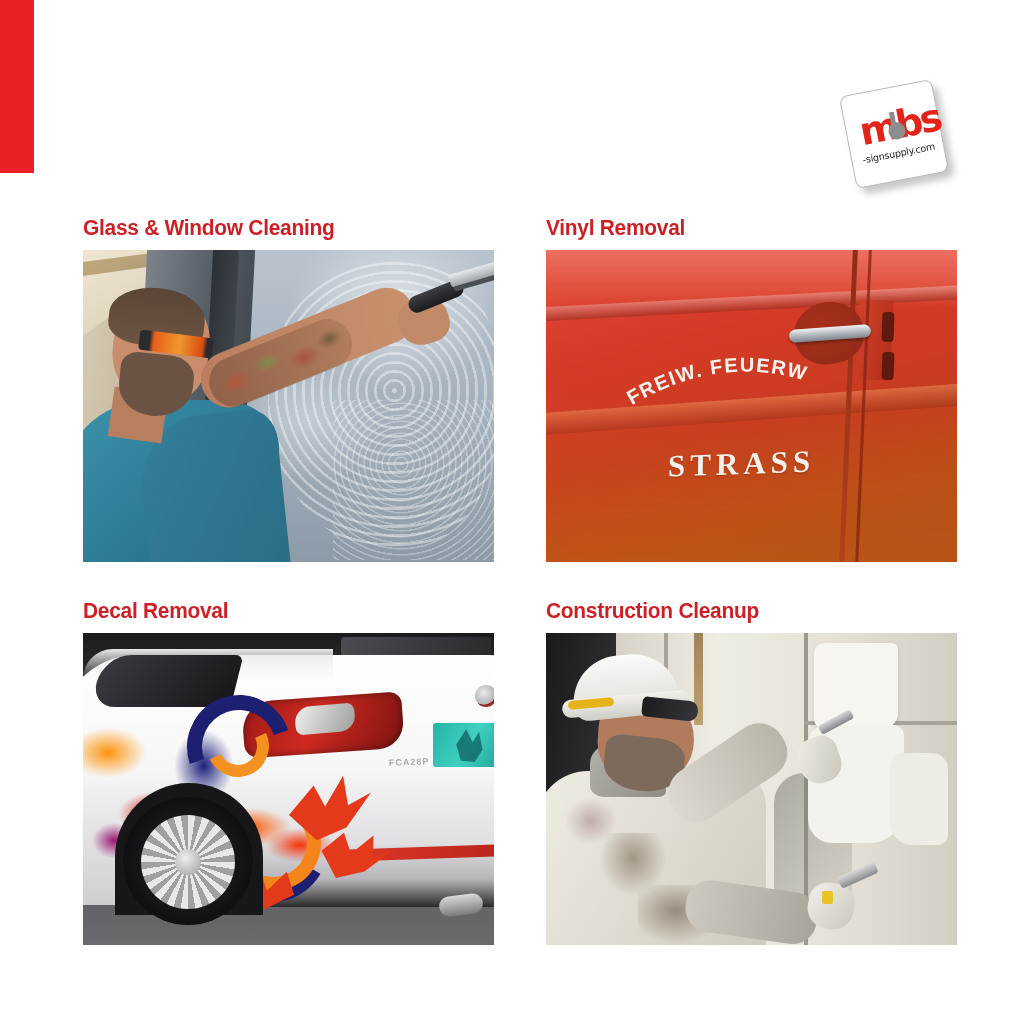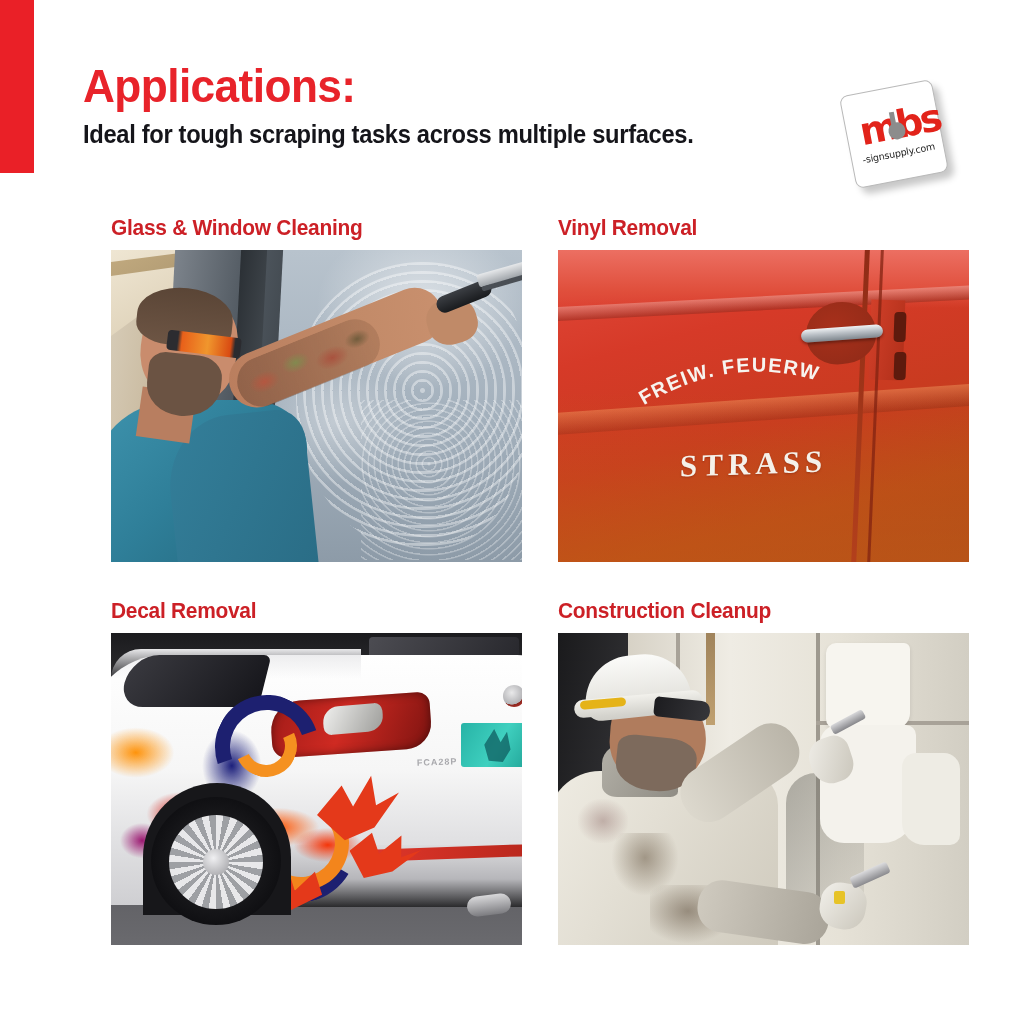--- a/index.html
+++ b/index.html
@@ -136,22 +136,21 @@
 
   
   .grid {
     position: absolute;
     left: 83px;
     top: 215px;
     width: 858px;
   }
   .row {
     display: flex;
-    gap: 36px;
-    margin-left: 28px;
+    gap: 52px;
   }
   .row + .row { margin-top: 36px; }
 
   .card { width: 411px; }
 
   .card-title {
     font-family: "Liberation Sans", sans-serif;
     font-size: 22.5px;
     font-weight: 700;
     letter-spacing: -0.3px;
@@ -694,24 +693,20 @@
     transform: rotate(-24deg);
   }
 </style>
 </head>
 <body>
 
 <div id="canvas">
 
   <div class="accent-bar"></div>
 
-  <div class="header">
-    <div class="page-title">Applications:</div>
-    <div class="page-subtitle">Ideal for tough scraping tasks across multiple surfaces.</div>
-  </div>
 
   <div class="logo-wrap">
     <div class="logo-card">
       <div class="logo-inner">
         <div class="logo-mark">
           <div class="lm-text">mbs</div>
           <div class="lm-stem"></div>
           <div class="lm-dot"></div>
         </div>
         <div class="logo-sub">-signsupply.com</div>

